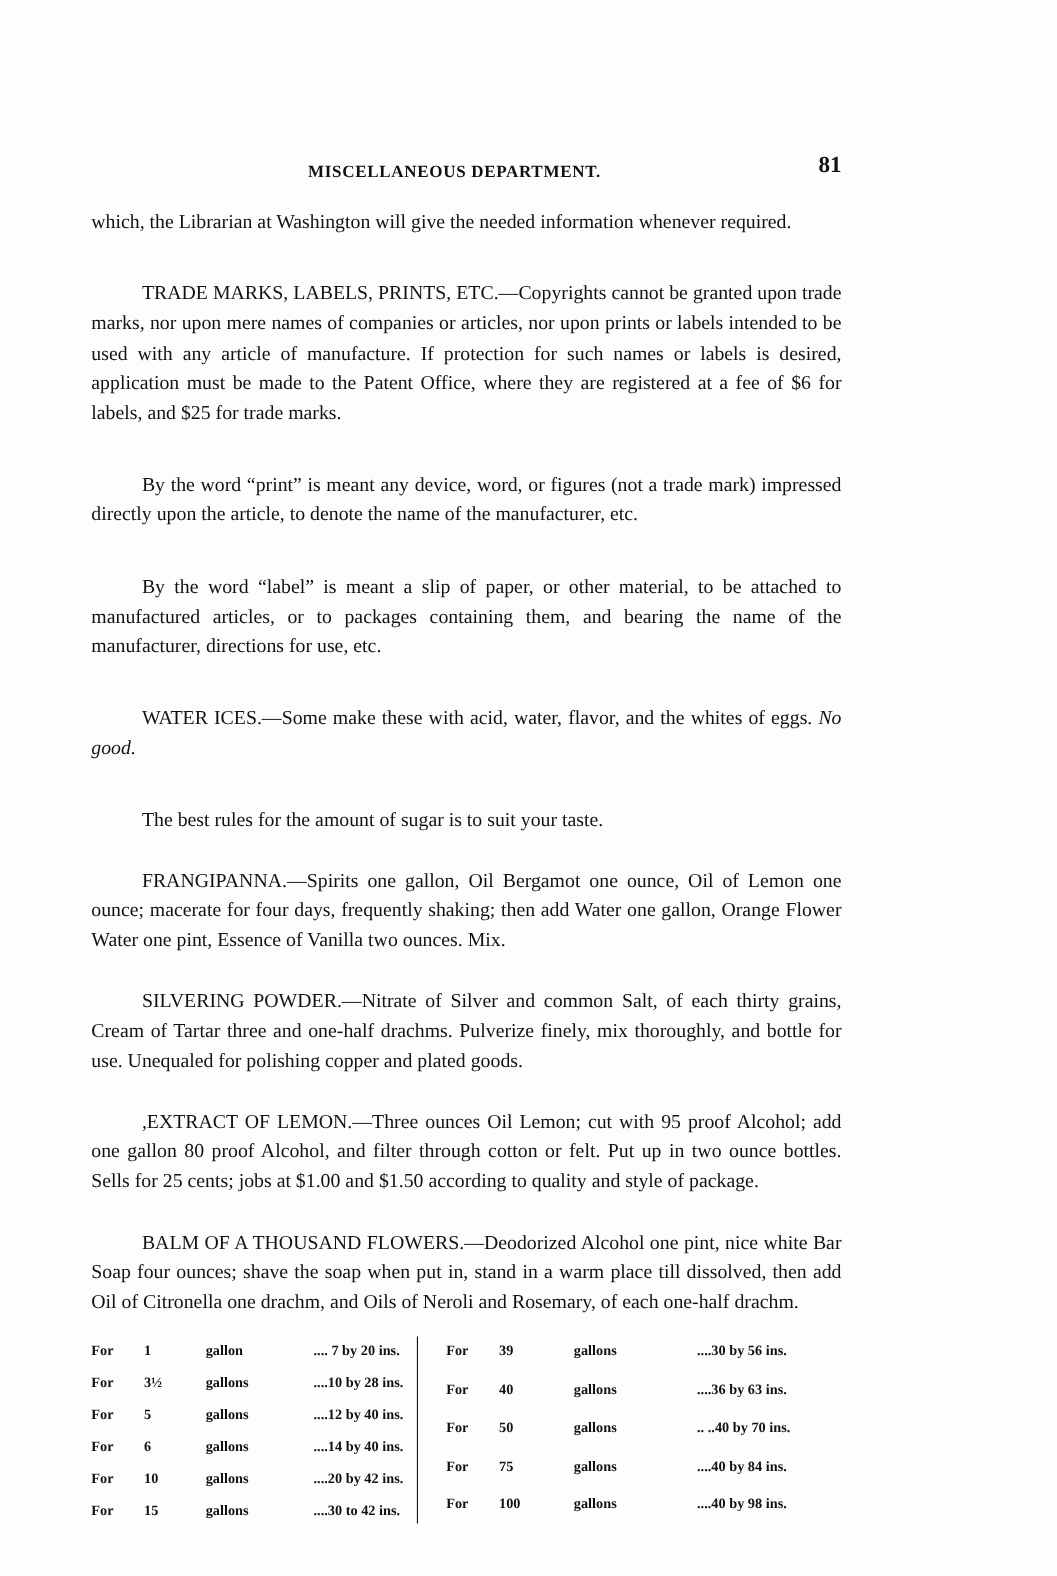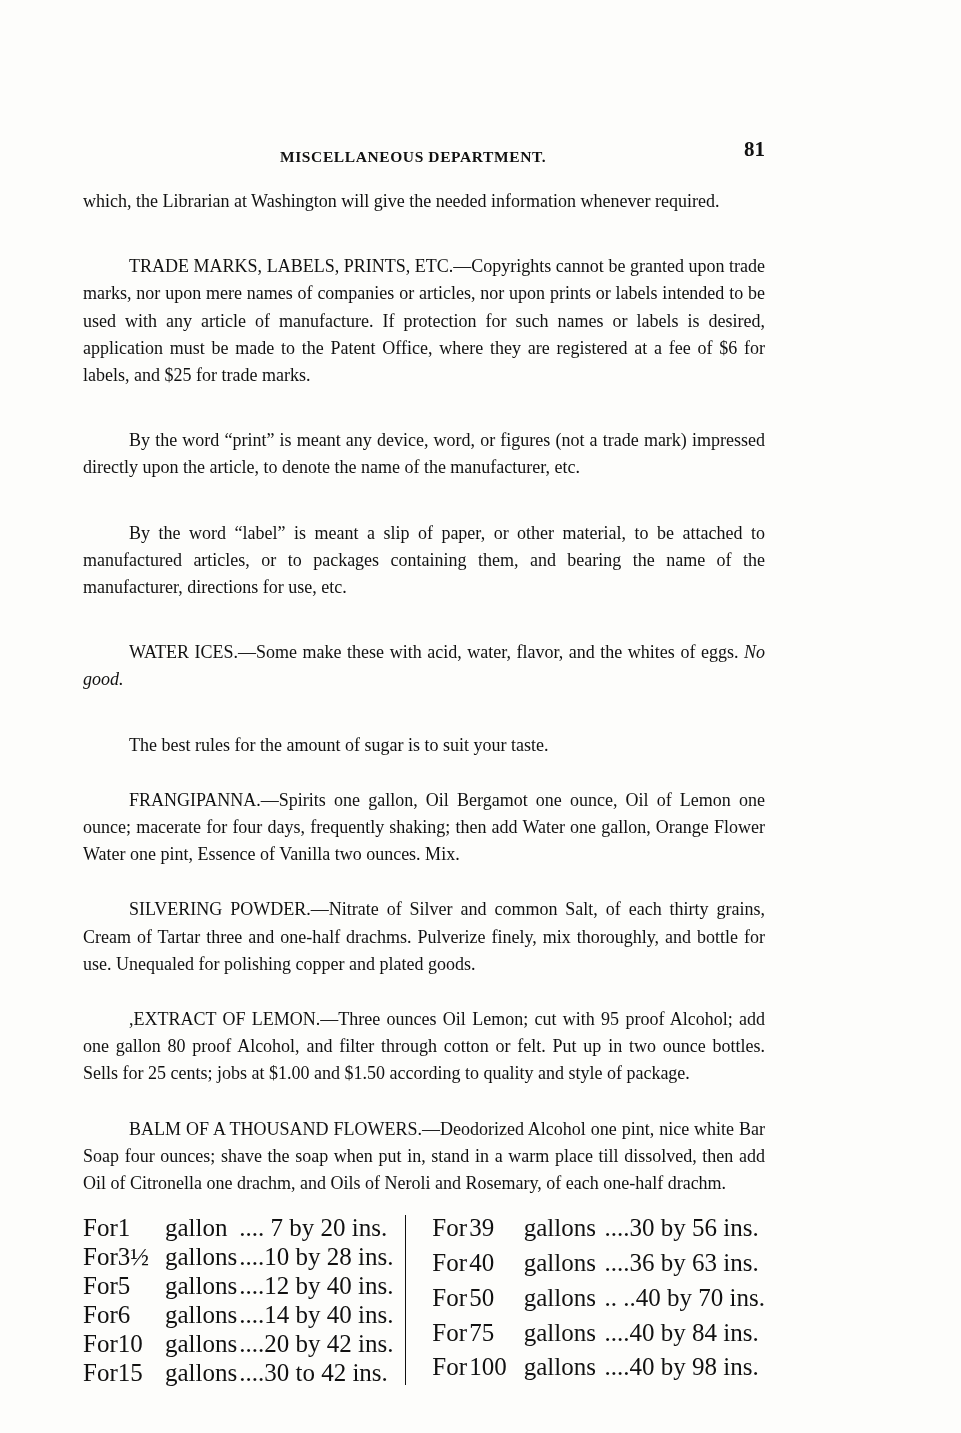--- a/index.html
+++ b/index.html
@@ -64,22 +64,23 @@
     margin-top: 38px;
   }
   p.gap {
     margin-top: 28px;
   }
   .it { font-style: italic; }
   .table-wrap {
     margin-top: 16px;
     display: flex;
     position: relative;
-    font-size: 25px;
+    font-size: 13px;
     line-height: 29px;
+    font-weight: bold;
   }
   .col {
     display: table;
     border-collapse: collapse;
   }
   .trow { display: table-row; }
   .c-for {
     display: table-cell;
     width: 48px;
     white-space: nowrap;

